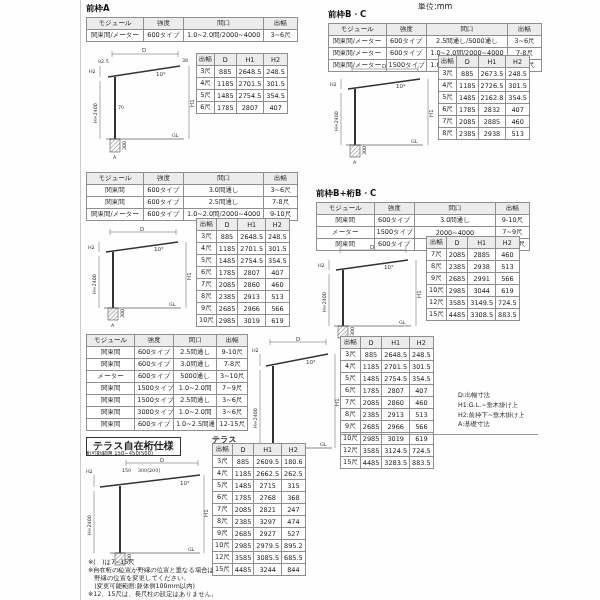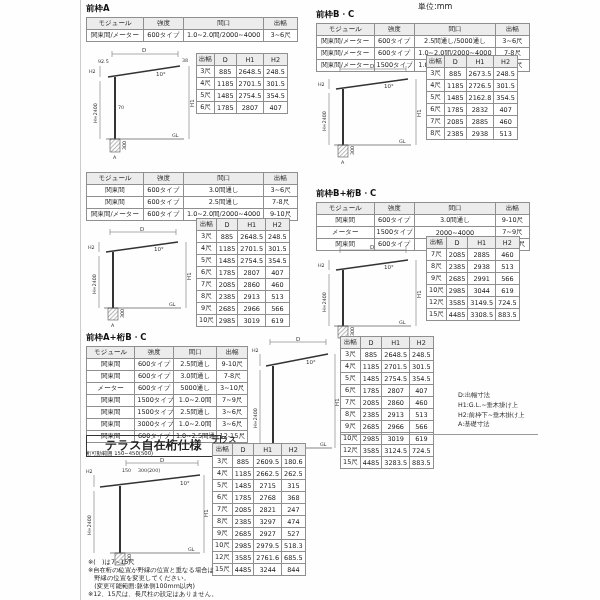--- a/index.html
+++ b/index.html
@@ -19,21 +19,21 @@
   .diag{position:absolute;}
   .lbl{font-size:5.5px;fill:#333;}
   .sm{font-size:4.8px;fill:#333;}
   .dimline{stroke:#777;stroke-width:0.6;fill:none;}
   .beam{stroke:#333;stroke-width:1.4;fill:none;}
   .post{stroke:#333;stroke-width:2;fill:none;}
   .thin{stroke:#555;stroke-width:0.7;fill:none;}
   .legend{position:absolute;font-size:6.3px;line-height:1.55;white-space:nowrap;}
   .notes{position:absolute;left:88px;top:558px;width:240px;font-size:6.3px;line-height:1.28;}
   .divider{position:absolute;left:340px;top:434px;width:198px;border-top:1px solid #999;}
-  .box-title{display:inline-block;border:1.2px solid #333;padding:1px 18px 2px;font-size:12px;font-weight:bold;text-align:center;}
+  .box-title{display:inline-block;border:1.2px solid #333;padding:1px 6px 2px;font-size:10px;font-weight:bold;text-align:center;}
   .range-note{position:absolute;left:0;top:16px;font-size:5.3px;white-space:nowrap;}
   .tbl-title{position:absolute;font-size:8px;font-weight:bold;}
 </style>
 </head>
 <body>
 
 <div id="page">
   <div class="margin-line"></div>
   <div class="unit">単位:mm</div>
 
@@ -127,21 +127,21 @@
           <tr>
             <td>6尺</td>
             <td>1785</td>
             <td>2807</td>
             <td>407</td>
           </tr>
         </tbody>
     </table>
   </div>
 
-  <div class="sec" style="left:316px;top:9px;width:214px;height:158px">
+  <div class="sec" style="left:328px;top:9px;width:214px;height:158px">
     <div class="sec-title">前枠B・C</div>
     <div class="spec-wrap">
       <table class="spec">
         <colgroup>
             <col style="width:27%">
             <col style="width:19%">
             <col style="width:38%">
             <col style="width:16%">
           </colgroup>
         <thead>
@@ -469,21 +469,20 @@
             <td>15尺</td>
             <td>4485</td>
             <td>3308.5</td>
             <td>883.5</td>
           </tr>
         </tbody>
     </table>
   </div>
 
   <div class="sec" style="left:86px;top:332px;width:470px;height:148px">
-    <div class="sec-title">前枠A+桁B・C</div>
     <div class="spec-wrap" style="width:162px">
       <table class="spec">
         <colgroup>
             <col style="width:30%">
             <col style="width:24%">
             <col style="width:27%">
             <col style="width:19%">
           </colgroup>
         <thead>
             <tr>
@@ -716,26 +715,26 @@
           <tr>
             <td>9尺</td>
             <td>2685</td>
             <td>2927</td>
             <td>527</td>
           </tr>
           <tr>
             <td>10尺</td>
             <td>2985</td>
             <td>2979.5</td>
-            <td>518.3</td>
+            <td>895.2</td>
           </tr>
           <tr>
             <td>12尺</td>
             <td>3585</td>
-            <td>2761.6</td>
+            <td>3085.5</td>
             <td>685.5</td>
           </tr>
           <tr>
             <td>15尺</td>
             <td>4485</td>
             <td>3244</td>
             <td>844</td>
           </tr>
         </tbody>
     </table>

